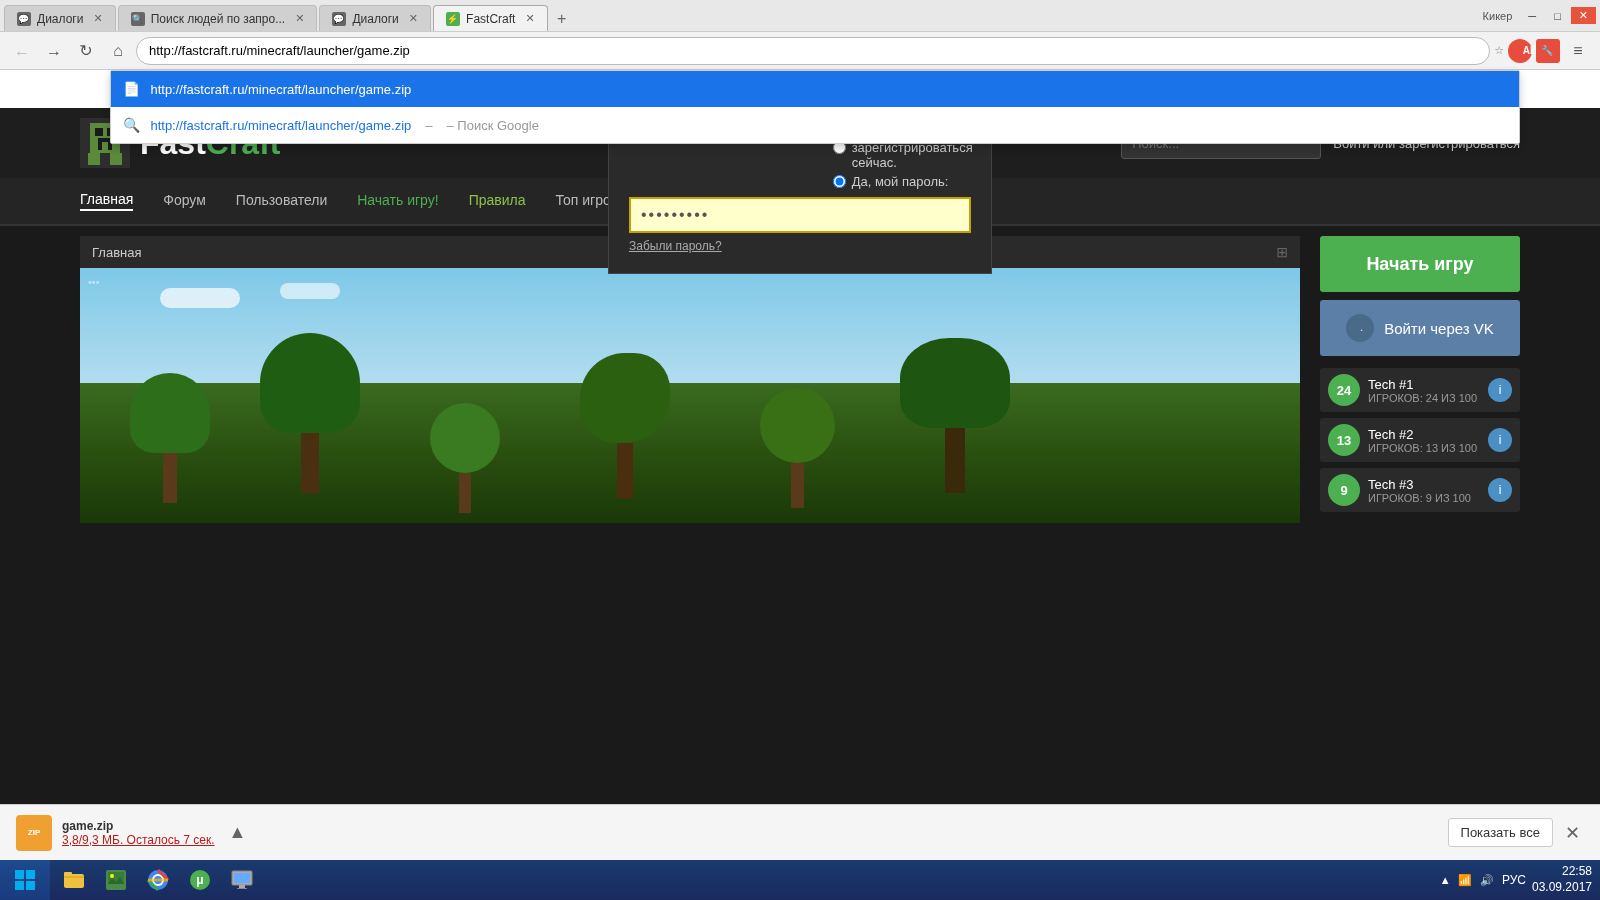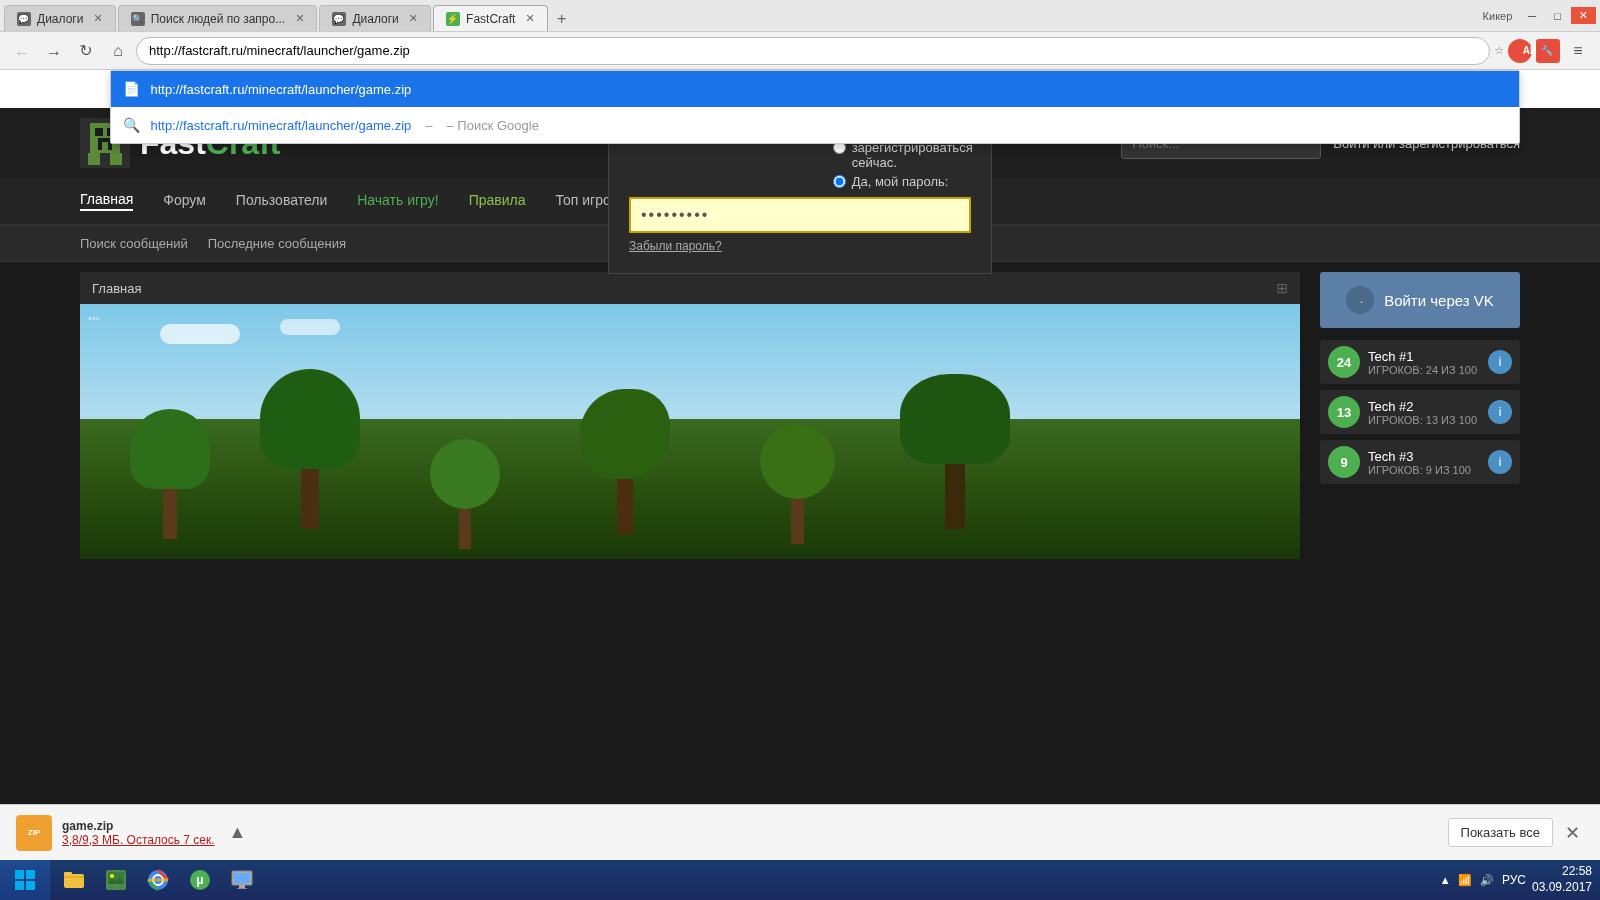--- a/index.html
+++ b/index.html
@@ -581,24 +581,20 @@
 
   <div class="site-nav">
     <a class="nav-item active">Главная</a>
     <a class="nav-item">Форум</a>
     <a class="nav-item">Пользователи</a>
     <a class="nav-item green">Начать игру!</a>
     <a class="nav-item light-green">Правила</a>
     <a class="nav-item">Топ игроков</a>
   </div>
 
-  <div class="sub-nav">
-    <span class="sub-nav-item">Поиск сообщений</span>
-    <span class="sub-nav-item">Последние сообщения</span>
-  </div>
 
   <div class="main-content">
     <div class="content-left">
 
       <div class="breadcrumb-bar">
         <span class="breadcrumb-text">Главная</span>
         <span class="breadcrumb-icon">⊞</span>
       </div>
 
       <div class="minecraft-banner">
@@ -633,20 +629,21 @@
         <div style="position:absolute;bottom:30px;left:820px;">
           <div style="width:110px;height:90px;background:#1e5510;border-radius:45% 45% 30% 30%;"></div>
           <div style="width:20px;height:65px;background:#3a2a0a;margin:0 auto;"></div>
         </div>
 
         <div style="position:absolute;top:8px;left:8px;color:rgba(255,255,255,0.5);font-size:11px;">•••</div>
       </div>
     </div>
 
     <div class="content-right">
+      <button class="start-game-btn">Начать игру</button>
       <button class="vk-login-btn">
         <div class="vk-icon">
           <svg width="16" height="16" viewBox="0 0 24 24" fill="white">
             <path d="M12.785 16.241s.288-.032.436-.194c.136-.148.132-.427.132-.427s-.02-1.304.586-1.496c.598-.19 1.365 1.26 2.18 1.818.615.422 1.083.33 1.083.33l2.17-.03s1.137-.07.598-. 963c-.044-.073-.314-.661-1.618-1.869-1.365-1.262-1.182-1.058.462-3.238.999-1.33 1.398-2.14.426-2.085H16.27c-.746 0-1.1.39-1.1.39s-.286.505-.655 1.232c-.788 1.515-1.104 1.596-1.232 1.502-.299-.193-.224-.778-.224-1.194 0-1.3.197-1.842-.384-1.982-.193-.047-.335-.078-. 828-.083-.634-.007-1.17.002-1.476.152-.202.1-.358.322-.263.335.117.016.383.072.524.265.183.247.176.8.176.8s.105 1.552-.246 1.744c-.242.13-.574-.135-1.285-1.482-.355-.647-.623-1.363-.623-1.363s-.06-.146-.173-.225c-.136-.095-.326-.125-.326-.125H5.5c-.373 0-.51.174-.51.174s-.08.109-.008.305c.643 1.508 3.389 7.018 7.232 7.253h.571z"></path>
           </svg>
         </div>
         <span>Войти через VK</span>
       </button>
 
       

